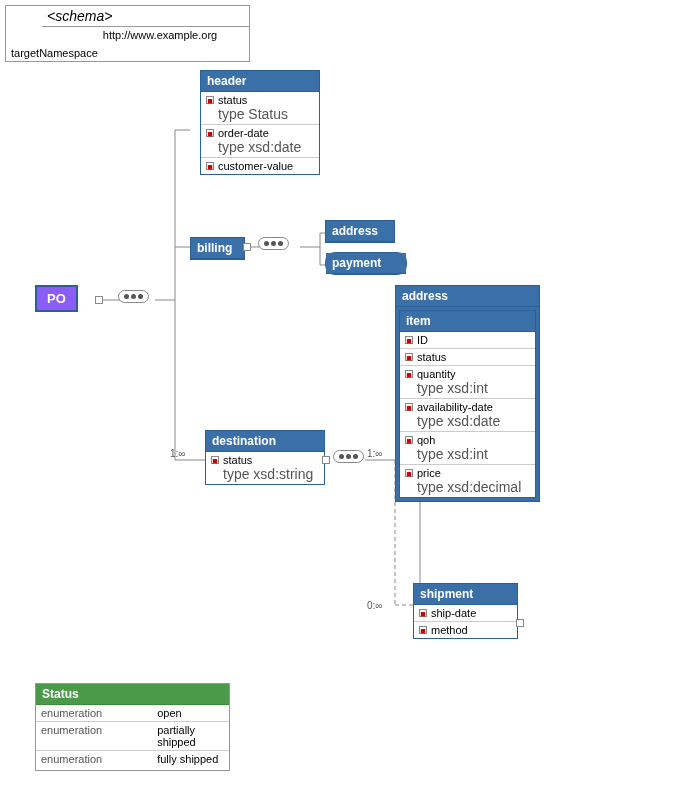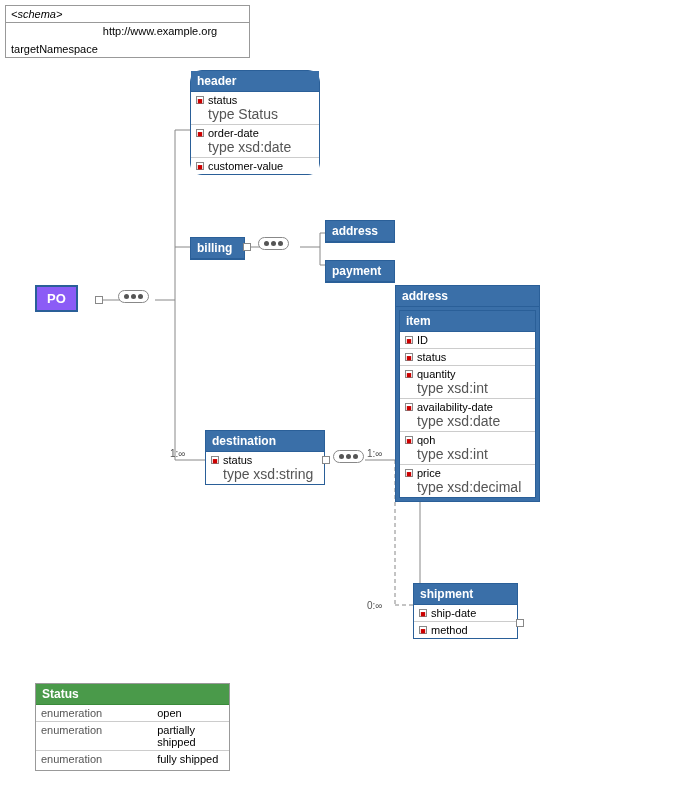--- a/index.html
+++ b/index.html
@@ -26,21 +26,22 @@
       top: 5px;
       left: 5px;
       border: 1px solid #999;
       background: #fff;
     }
     .schema-box .schema-header {
       background: #fff;
       border-bottom: 1px solid #999;
       padding: 2px 5px;
       font-style: italic;
-      font-size: 11px;
+      font-size: 14px;
+      margin-left: 36px;
     }
     .schema-box .schema-row {
       display: flex;
       padding: 2px 5px;
       font-size: 11px;
     }
     .schema-box .schema-row .key {
       margin-right: 5px;
       color: #000;
       margin-top: 18px;
@@ -262,21 +263,21 @@
   <div class="connector-sq" style="top:296px; left:95px;"></div>
 
   <div class="seq-dots" style="top:290px; left:118px;">
     <div class="seq-dots-inner">
       <div class="dot"></div>
       <div class="dot"></div>
       <div class="dot"></div>
     </div>
   </div>
 
-  <div class="node-box" style="top:70px; left:190px; width:130px;border-radius:12px;">
+  <div class="node-box" style="top:70px; left:200px; width:120px;">
     <div class="node-title">header</div>
     <div class="node-field">
       <div class="field-name">
         <span class="field-marker">■</span>
         <span>status</span>
       </div>
       <div class="field-type">type Status</div>
     </div>
     <div class="node-field">
       <div class="field-name">
@@ -304,21 +305,21 @@
       <div class="dot"></div>
       <div class="dot"></div>
       <div class="dot"></div>
     </div>
   </div>
 
   <div class="node-box" style="top:220px; left:325px; width:70px;">
     <div class="node-title">address</div>
   </div>
 
-  <div class="node-box" style="top:260px; left:325px; width:70px;">
+  <div class="node-box" style="top:252px; left:325px; width:82px;border-radius:10px;">
     <div class="node-title">payment</div>
   </div>
 
   <div class="node-box" style="top:285px; left:395px; width:145px;">
     <div class="node-title">address</div>
 
     <div style="margin:3px; border:1px solid #2a5f98;">
       <div class="node-title" style="background:#3a6fa8;">item</div>
       <div class="node-field">
         <div class="field-name">

